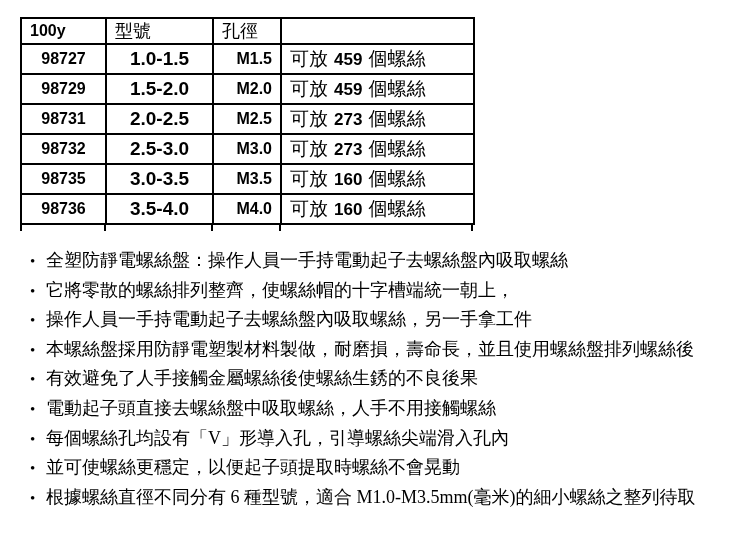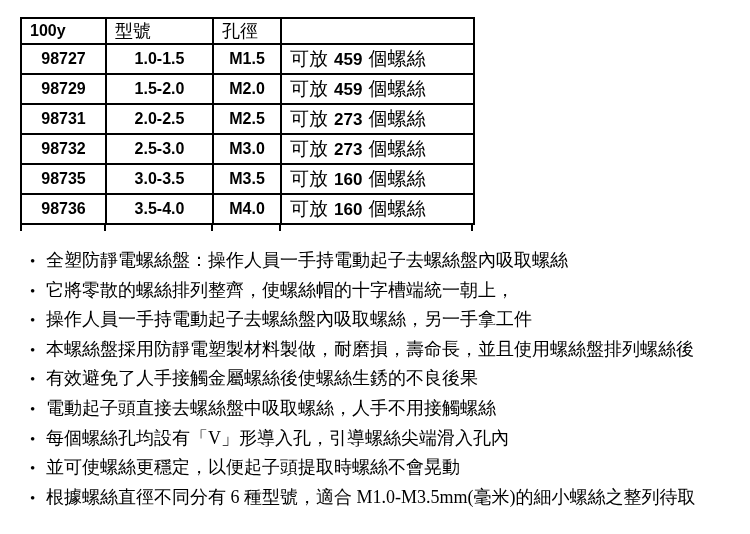--- a/index.html
+++ b/index.html
@@ -27,22 +27,22 @@
     padding: 0 8px;
     vertical-align: middle;
     overflow: hidden;
     white-space: nowrap;
   }
   .spec th { height: 24px; font-weight: normal; text-align: left; font-size: 18px; }
   .spec td { height: 30px; border-radius: 13px; }
 
   .spec th.h-code { font-family: "Liberation Sans", "DejaVu Sans", sans-serif; font-weight: bold; font-size: 16px; }
   td.c-code  { text-align: center; font-family: "Liberation Sans", "DejaVu Sans", sans-serif; font-weight: bold; font-size: 16px; }
-  td.c-model { text-align: center; font-family: "Liberation Sans", "DejaVu Sans", sans-serif; font-weight: bold; font-size: 16px; }
-  td.c-hole  { text-align: center;   font-family: "Liberation Sans", "DejaVu Sans", sans-serif; font-weight: bold; font-size: 16px; }
+  td.c-model { text-align: center; font-family: "Liberation Sans", "DejaVu Sans", sans-serif; font-weight: bold; font-size: 19px; }
+  td.c-hole  { text-align: right;   font-family: "Liberation Sans", "DejaVu Sans", sans-serif; font-weight: bold; font-size: 16px; }
   td.c-cap   { text-align: left; font-size: 19px; }
   td.c-cap .num {
     font-family: "Liberation Sans", "DejaVu Sans", sans-serif;
     font-weight: bold; font-size: 17px;
     margin: 18px 6px;
   }
 
   
   .stubs { position: relative; width: 453px; height: 6px; }
   .stubs i { position: absolute; top: 0; width: 2px; height: 6px; background: #000000; }

